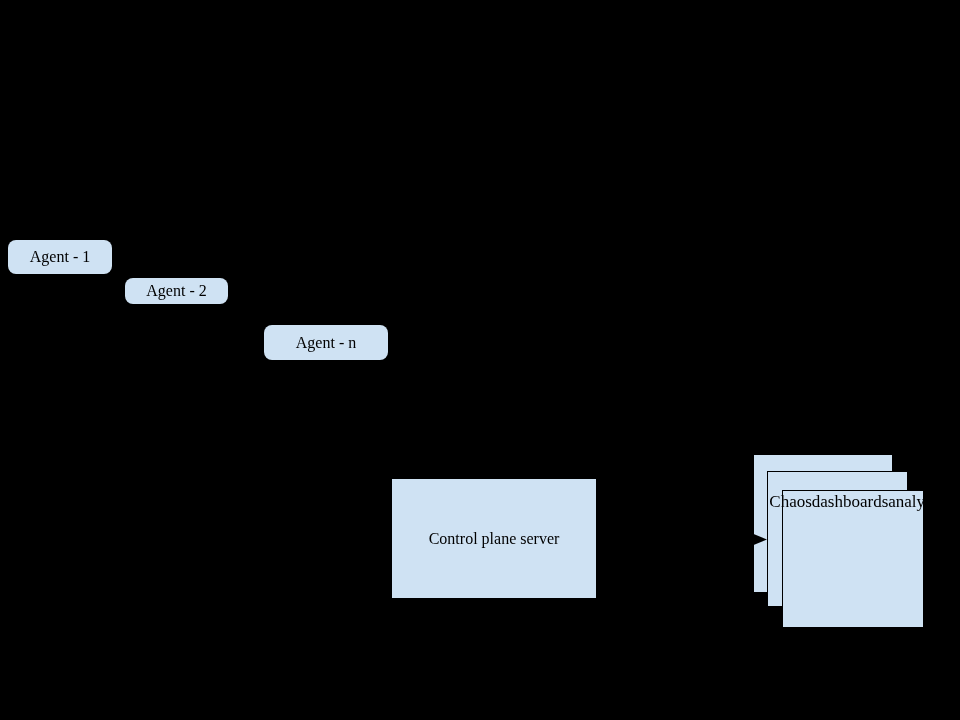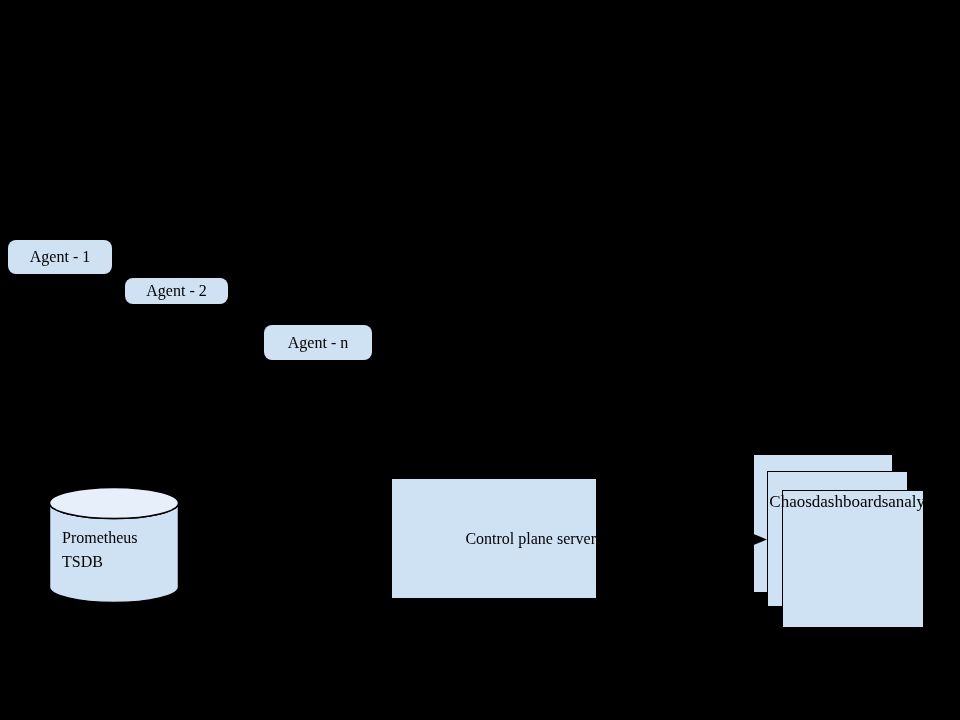--- a/index.html
+++ b/index.html
@@ -22,21 +22,21 @@
     border-radius: 8px;
     display: flex;
     align-items: center;
     justify-content: center;
     font-size: 16px;
     line-height: 1;
   }
   .rect-node {
     display: flex;
     flex-direction: column;
-    align-items: flex-end;
+    align-items: center;
     justify-content: center;
     text-align: center;
     font-size: 16px;
     line-height: 22px;
   }
   .stack-card {
     border: 1.5px solid #000;
     box-sizing: border-box;
   }
   .stack-card.front {
@@ -61,34 +61,24 @@
 <div id="canvas" style="background-color: rgb(0, 0, 0);">
 
   <div class="abs agent-chip" style="left: 8px; top: 240px; width: 104px; height: 34px; background-color: rgb(207, 226, 243); color: rgb(0, 0, 0);">
     <span>Agent - 1</span>
   </div>
 
   <div class="abs agent-chip" style="left: 125px; top: 278px; width: 103px; height: 26px; background-color: rgb(207, 226, 243); color: rgb(0, 0, 0);">
     <span>Agent - 2</span>
   </div>
 
-  <div class="abs agent-chip" style="left: 264px; top: 325px; width: 108px; height: 35px; background-color: rgb(207, 226, 243); color: rgb(0, 0, 0);">
+  <div class="abs agent-chip" style="left: 264px; top: 325px; width: 124px; height: 35px; background-color: rgb(207, 226, 243); color: rgb(0, 0, 0);">
     <span>Agent - n</span>
   </div>
 
-  <div class="abs" style="left:48px; top:486px; width:132px; height:120px;">
-    <svg width="132" height="120" viewBox="0 0 132 120">
-      <path d="M 1.5 17 L 1.5 101 A 64.5 15.5 0 0 0 130.5 101 L 130.5 17 A 64.5 15.5 0 0 1 1.5 17 Z" stroke-width="1.5" fill="#cfe2f3" stroke="#000000"></path>
-      <ellipse cx="66" cy="17" rx="64.5" ry="15.5" stroke-width="1.5" fill="#e7effa" stroke="#000000"></ellipse>
-    </svg>
-    <div class="abs db-label" style="left: 14px; top: 40px; color: rgb(0, 0, 0);">
-      <div>Prometheus</div>
-      <div>TSDB</div>
-    </div>
-  </div>
 
   <div class="abs rect-node" style="left: 392px; top: 479px; width: 204px; height: 119px; background-color: rgb(207, 226, 243); color: rgb(0, 0, 0);">
     <div>Control plane server</div>
   </div>
 
   <div class="abs stack-card" style="left: 753px; top: 454px; width: 140px; height: 139px; z-index: 1; background-color: rgb(207, 226, 243); border-color: rgb(0, 0, 0);"></div>
 
   <div class="abs stack-card" style="left: 767px; top: 471px; width: 141px; height: 136px; z-index: 2; background-color: rgb(207, 226, 243); border-color: rgb(0, 0, 0);"></div>
 
   <div class="abs stack-card front" style="left: 782px; top: 490px; width: 142px; height: 138px; z-index: 3; background-color: rgb(207, 226, 243); color: rgb(0, 0, 0);">

